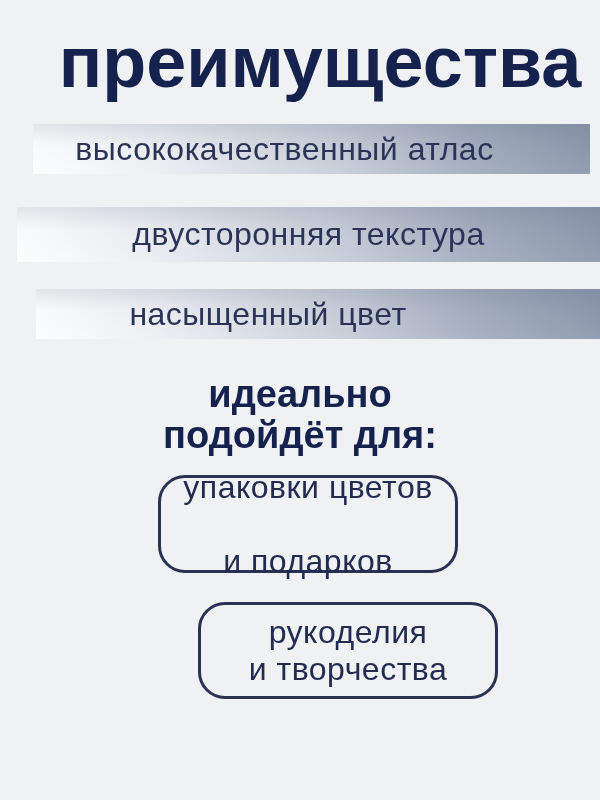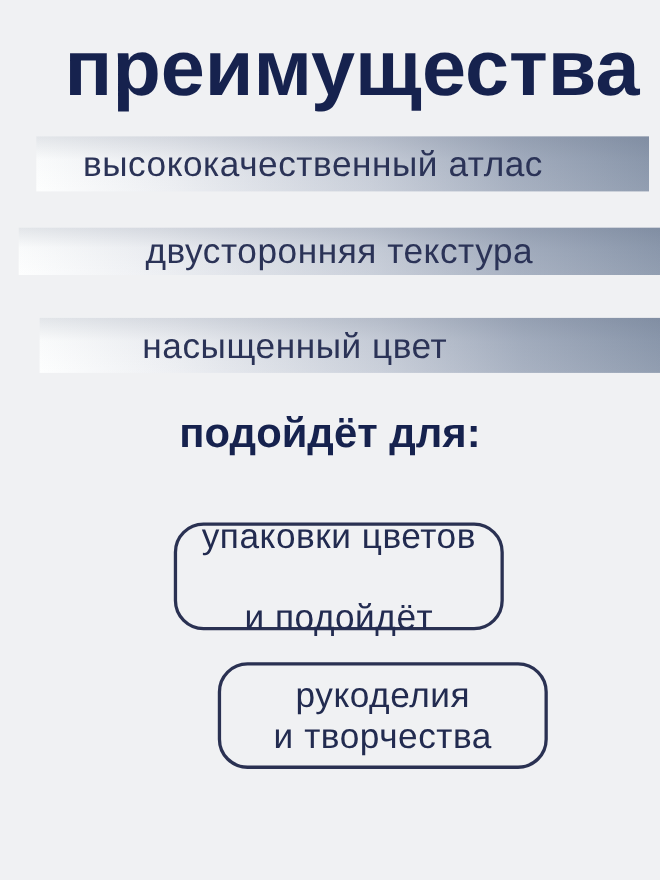--- a/index.html
+++ b/index.html
@@ -32,21 +32,21 @@
     align-items: center;
     justify-content: center;
     font-size: 32px;
     letter-spacing: 0.5px;
     color: #2b3357;
     background:
       linear-gradient(180deg, rgba(66,80,106,0.14) 0%, rgba(66,80,106,0.02) 42%, rgba(255,255,255,0.06) 100%),
       linear-gradient(90deg, #fdfefe 0%, #eceef2 22%, #c7cdd8 55%, #a3adbe 78%, #8b98ac 100%);
   }
   .banner-1 { left: 33px;  top: 124px; width: 557px; height: 50px; padding-right: 54px; align-items: center; }
-  .banner-2 { left: 17px;  top: 207px; width: 583px; height: 43px; }
+  .banner-2 { left: 17px;  top: 207px; width: 583px; height: 55px; }
   .banner-3 { left: 36px;  top: 289px; width: 564px; height: 50px; padding-right: 100px; text-align: right; }
   .banner-text { white-space: nowrap; }
   .subheading {
     position: absolute;
     top: 374px;
     left: 0;
     width: 600px;
     text-align: center;
     font-size: 38px;
     line-height: 41px;
@@ -86,26 +86,27 @@
 
   <div class="banner banner-2">
     <span class="banner-text">двусторонняя текстура</span>
   </div>
 
   <div class="banner banner-3">
     <span class="banner-text">насыщенный цвет</span>
   </div>
 
   <div class="subheading">
+    <div>идеально</div>
     <div>подойдёт для:</div>
   </div>
 
   <div class="usecase-box box-1">
     <div>упаковки цветов</div>
-    <div>и подойдёт</div>
+    <div>и подарков</div>
   </div>
 
   <div class="usecase-box box-2">
     <div>рукоделия</div>
     <div>и творчества</div>
   </div>
 
 </div>
 
 </body></html>

